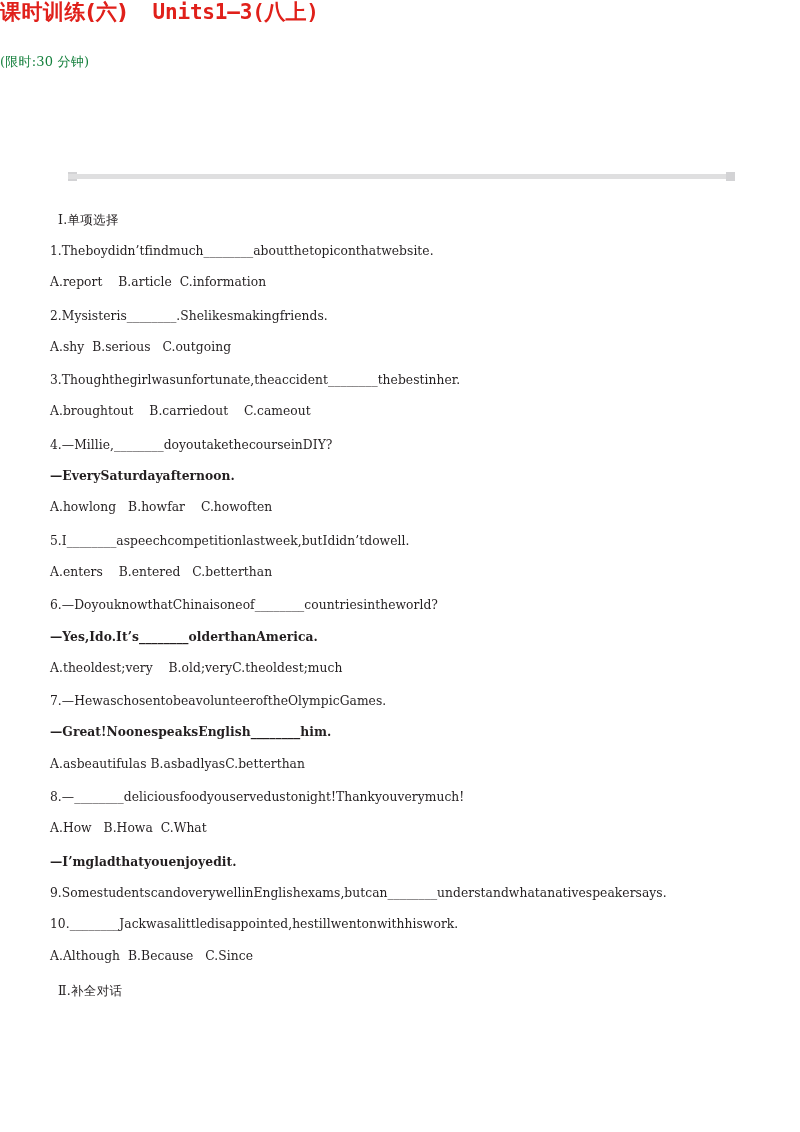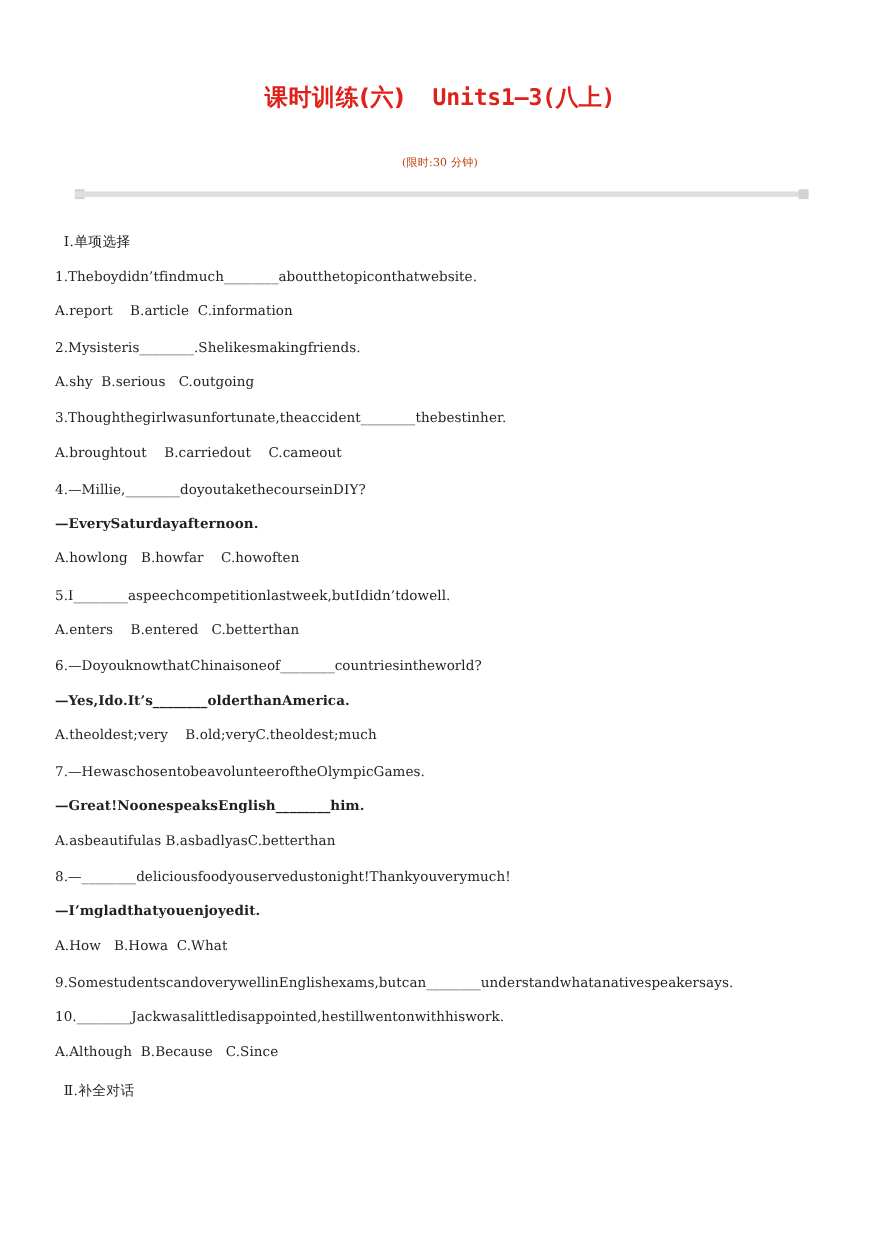--- a/index.html
+++ b/index.html
@@ -18,47 +18,46 @@
 
   .page {
     position: relative;
     width: 800px;
     height: 1132px;
     box-sizing: border-box;
   }
 
   
   .title-block {
-    padding-top: 76px;
-    text-align: center;
+    text-align: left;
   }
   .doc-title {
     font-family: "DejaVu Sans", "Liberation Sans", sans-serif;
     font-weight: bold;
     font-size: 21px;
     letter-spacing: 0.5px;
     line-height: 1.2;
     margin: 0;
     white-space: pre;
   }
   .doc-title .cn {
     font-family: "DejaVu Sans", "Liberation Sans", sans-serif;
   }
   .doc-title .en {
     font-family: "DejaVu Sans Mono", "Liberation Mono", monospace;
     font-weight: bold;
     letter-spacing: -0.2px;
   }
 
   .doc-subtitle {
-    margin: 12px;
+    margin: 0;
     padding-top: 28px;
     font-family: "DejaVu Serif", "Liberation Serif", serif;
-    font-size: 10px;
-    color: #c2410c;
+    font-size: 13px;
+    color: #15803d;
     letter-spacing: 0.2px;
   }
 
   
   .divider-wrap {
     position: absolute;
     left: 68px;
     top: 172px;
     width: 667px;
     height: 8px;
@@ -181,22 +180,22 @@
       </li>
 
       <li class="q-item">
         <p class="line">7.—HewaschosentobeavolunteeroftheOlympicGames.</p>
         <p class="line cont">—Great!NoonespeaksEnglish________him.</p>
         <p class="line opts">A.asbeautifulas B.asbadlyasC.betterthan</p>
       </li>
 
       <li class="q-item">
         <p class="line">8.—________deliciousfoodyouservedustonight!Thankyouverymuch!</p>
+        <p class="line opts">A.How   B.Howa  C.What</p>
         <p class="line cont">—I’mgladthatyouenjoyedit.</p>
-        <p class="line opts">A.How   B.Howa  C.What</p>
       </li>
 
       <li class="q-item">
         <p class="line">9.SomestudentscandoverywellinEnglishexams,butcan________understandwhatanativespeakersays.</p>
       </li>
 
       <li class="q-item">
         <p class="line">10.________Jackwasalittledisappointed,hestillwentonwithhiswork.</p>
         <p class="line opts">A.Although  B.Because   C.Since</p>
       </li>

